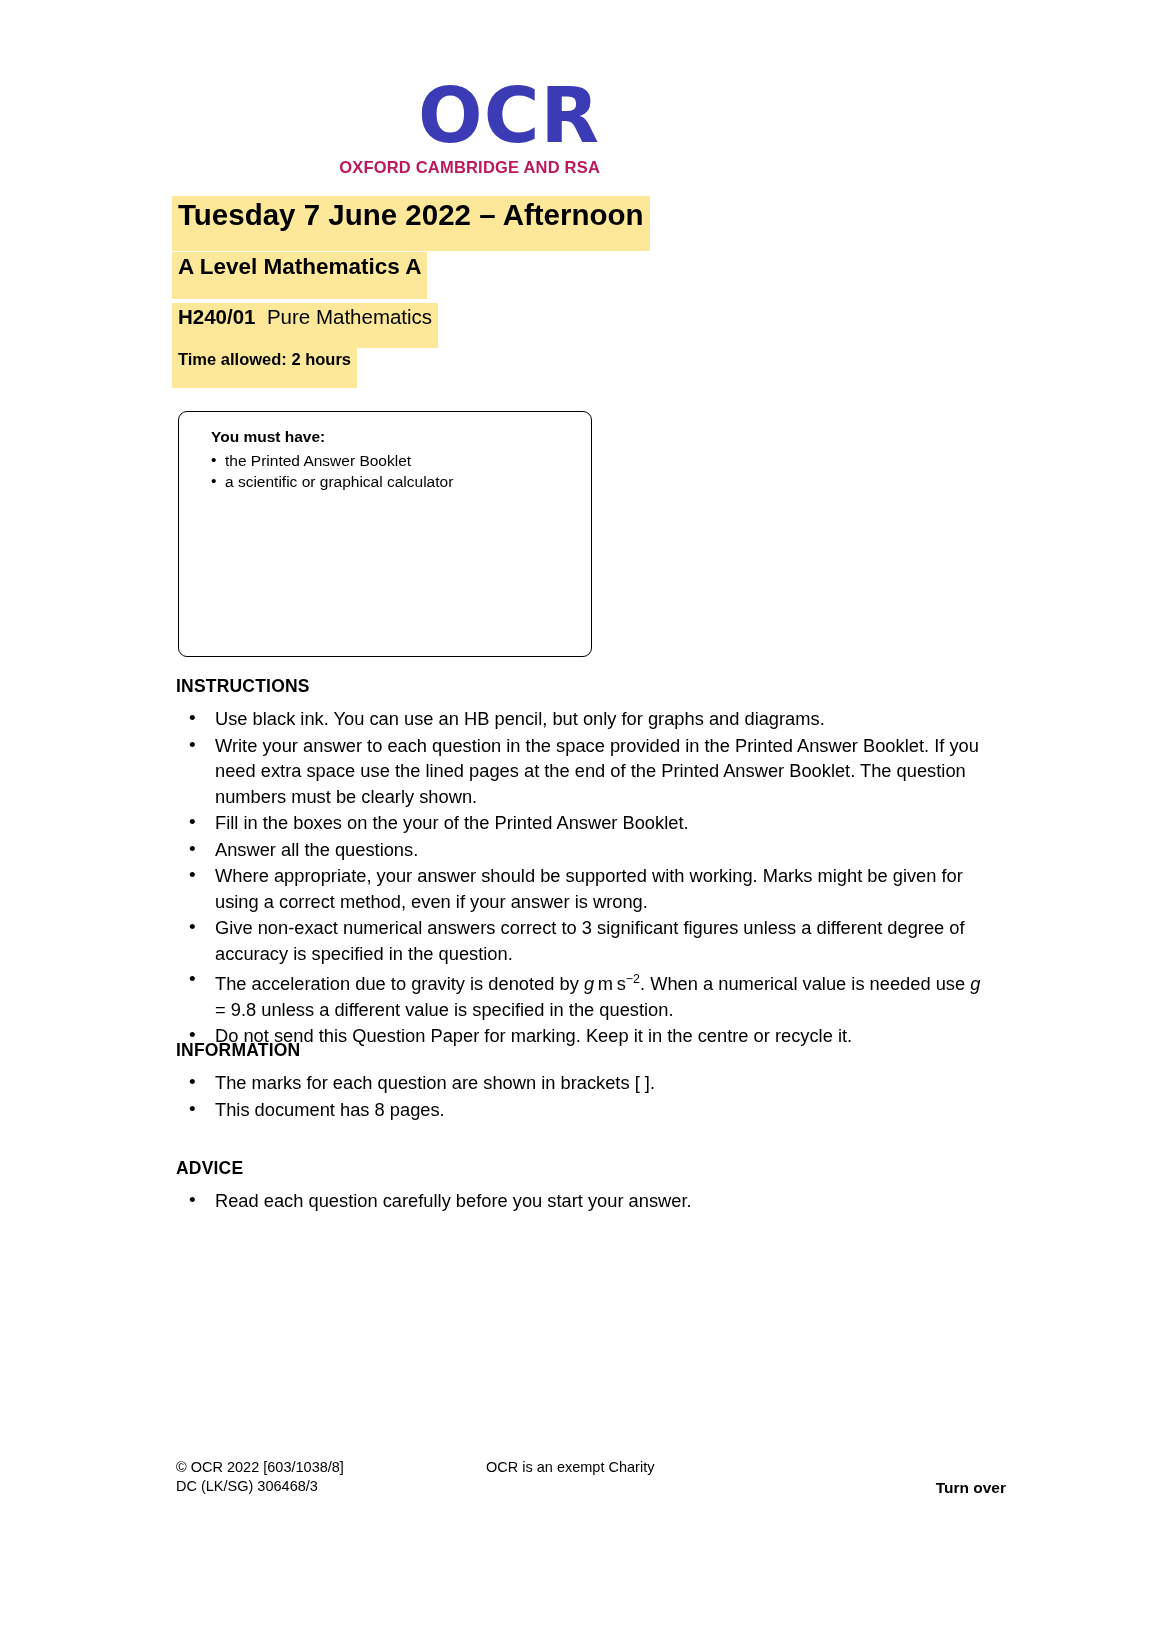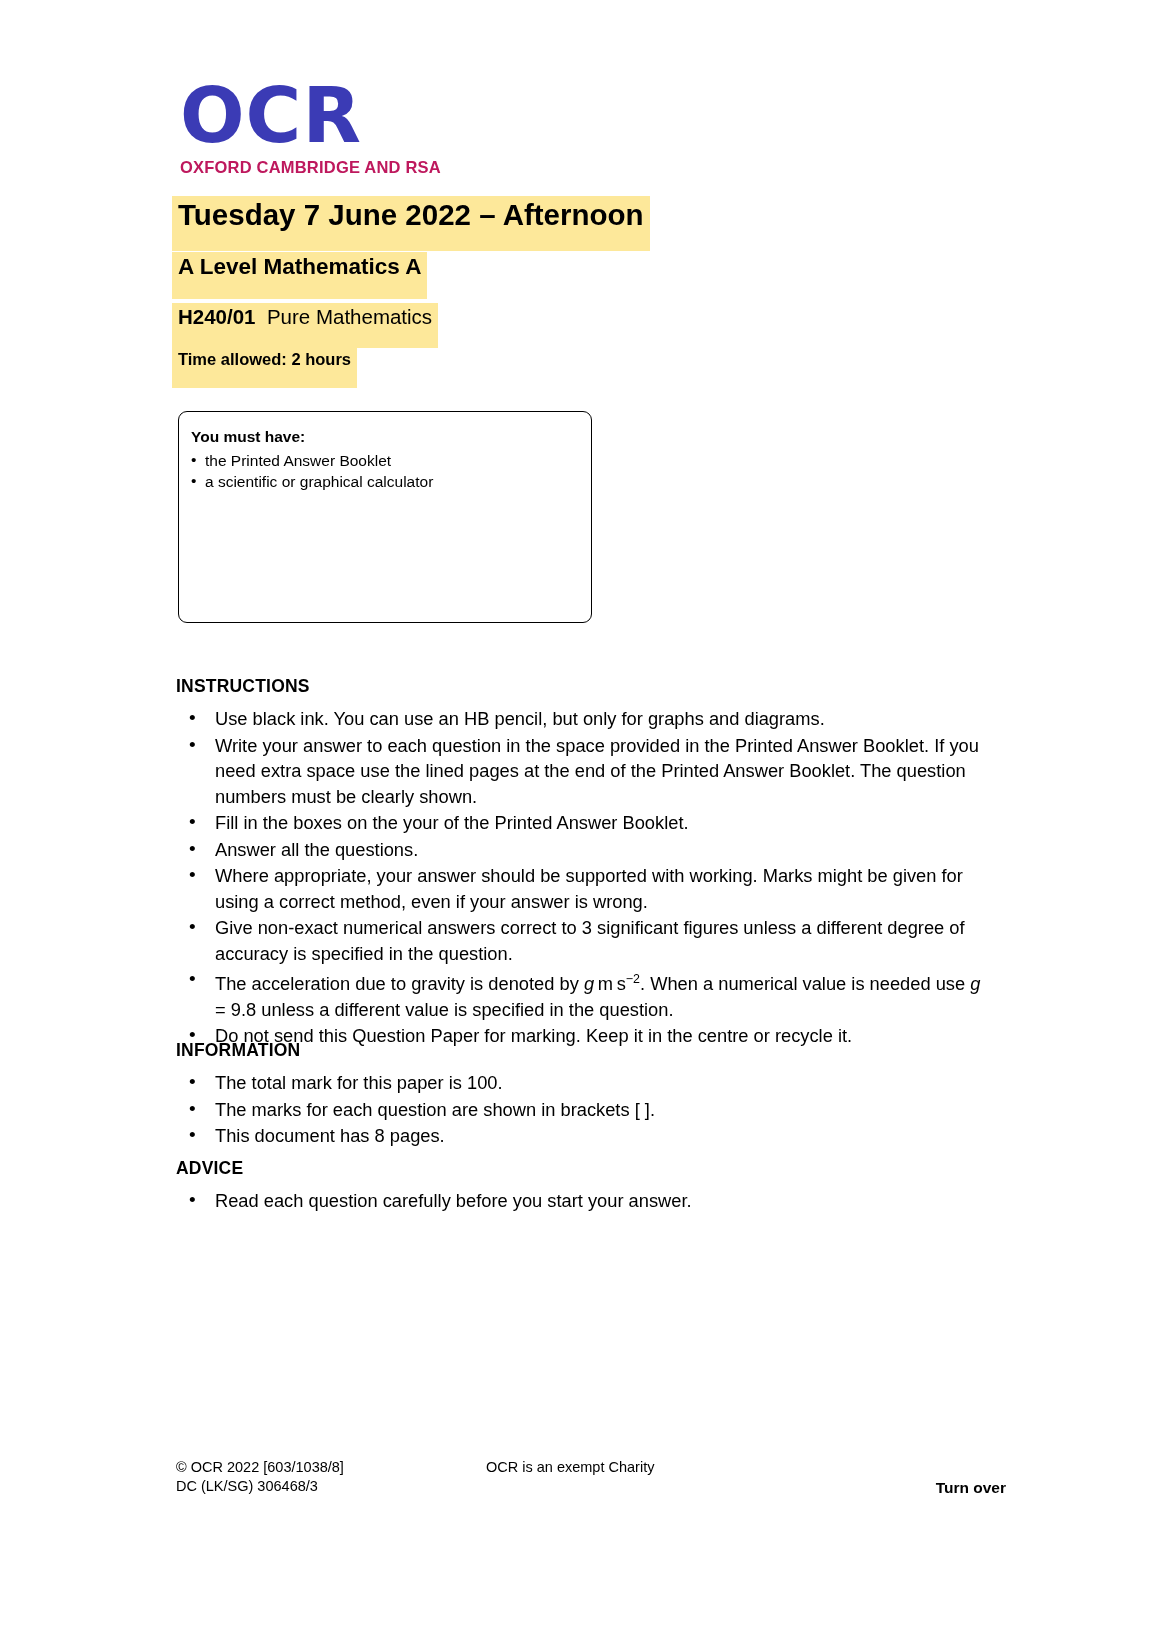--- a/index.html
+++ b/index.html
@@ -21,20 +21,21 @@
     width: 1157px;
     height: 1637px;
   }
 
   
   .logo-block {
     position: absolute;
     left: 180px;
     top: 78px;
     width: 420px;
+    text-align: right;
   }
   .logo-text {
     font-family: "DejaVu Sans", sans-serif;
     font-weight: bold;
     font-size: 76px;
     line-height: 76px;
     letter-spacing: 1px;
     color: #3b3bb5;
     margin: 0;
   }
@@ -82,25 +83,25 @@
     font-size: 16.5px;
     font-weight: bold;
   }
 
   
   .musthave-box {
     position: absolute;
     left: 178px;
     top: 411px;
     width: 414px;
-    height: 212px;
+    height: 246px;
     border: 1.6px solid #000;
     border-radius: 9px;
     box-sizing: border-box;
-    padding: 16px 12px;
+    padding: 16px 32px;
   }
   .musthave-title {
     font-size: 15.5px;
     font-weight: bold;
     margin-bottom: 4px;
   }
   .musthave-list {
     list-style: none;
     margin: 0;
     padding: 0;
@@ -225,21 +226,20 @@
         <li><span>Where appropriate, your answer should be supported with working. Marks might be given for using a correct method, even if your answer is wrong.</span></li>
         <li><span>Give non-exact numerical answers correct to </span><b>3</b><span> significant figures unless a different degree of accuracy is specified in the question.</span></li>
         <li><span>The acceleration due to gravity is denoted by </span><i>g</i><span> m s</span><sup>−2</sup><span>. When a numerical value is needed use </span><i>g</i><span> = 9.8 unless a different value is specified in the question.</span></li>
         <li><span>Do </span><b>not</b><span> send this Question Paper for marking. Keep it in the centre or recycle it.</span></li>
       </ul>
   </div>
 
   <div class="section sec-information">
     <div class="section-heading">INFORMATION</div>
     <ul class="bullets">
-        <li><span>The total mark for this paper is </span><b>100</b><span>.</span></li>
         <li><span>The marks for each question are shown in brackets </span><b>[  ]</b><span>.</span></li>
         <li><span>This document has </span><b>8</b><span> pages.</span></li>
       </ul>
   </div>
 
   <div class="section sec-advice">
     <div class="section-heading">ADVICE</div>
     <ul class="bullets">
         <li><span>Read each question carefully before you start your answer.</span></li>
       </ul>

